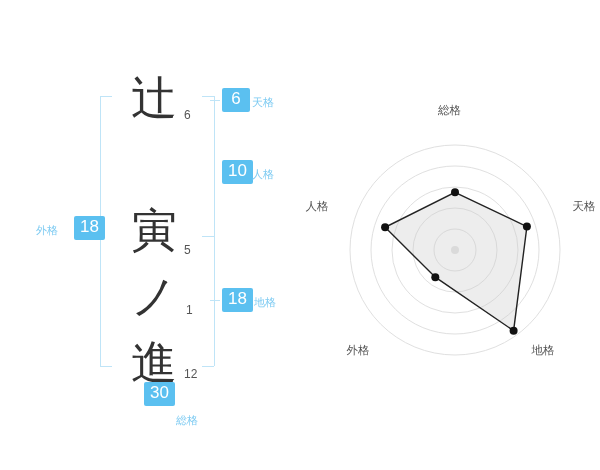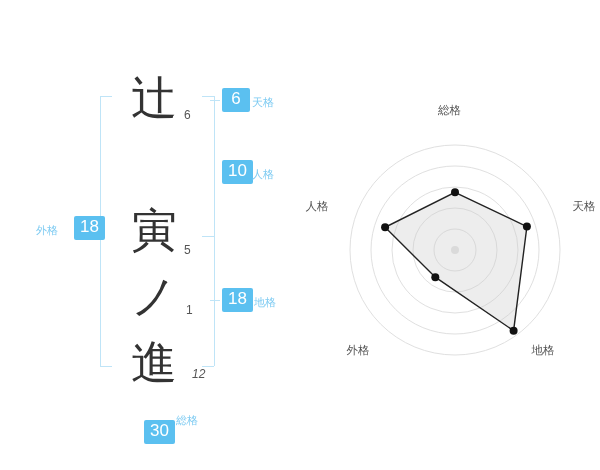--- a/index.html
+++ b/index.html
@@ -47,21 +47,21 @@
   .stroke-num {
     position: absolute;
     font-size: 12px;
     color: #555555;
     width: 26px;
     text-align: left;
   }
   .stroke-1 { left: 184px; top: 108px; }
   .stroke-2 { left: 184px; top: 243px; }
   .stroke-3 { left: 186px; top: 303px; }
-  .stroke-4 { left: 192px; top: 367px; font-style: italic; }
+  .stroke-4 { left: 184px; top: 367px; }
 
   
   .badge {
     position: absolute;
     background: #5bc0f0;
     color: #ffffff;
     font-size: 17px;
     font-weight: normal;
     padding: 2px 6px 3px 6px;
     border-radius: 2px;
@@ -81,21 +81,21 @@
 
   .badge-jinkaku  { left: 222px; top: 160px; }
   .label-jinkaku  { left: 252px; top: 167px; }
 
   .badge-chikaku  { left: 222px; top: 288px; }
   .label-chikaku  { left: 254px; top: 295px; }
 
   .badge-gaikaku  { left: 74px;  top: 216px; }
   .label-gaikaku  { left: 36px;  top: 223px; }
 
-  .badge-soukaku  { left: 144px; top: 420px; }
+  .badge-soukaku  { left: 144px; top: 382px; }
   .label-soukaku  { left: 176px; top: 413px; }
 
   
   .brk {
     position: absolute;
     border-color: #bfe4f7;
     border-style: solid;
     border-width: 0;
   }
   

